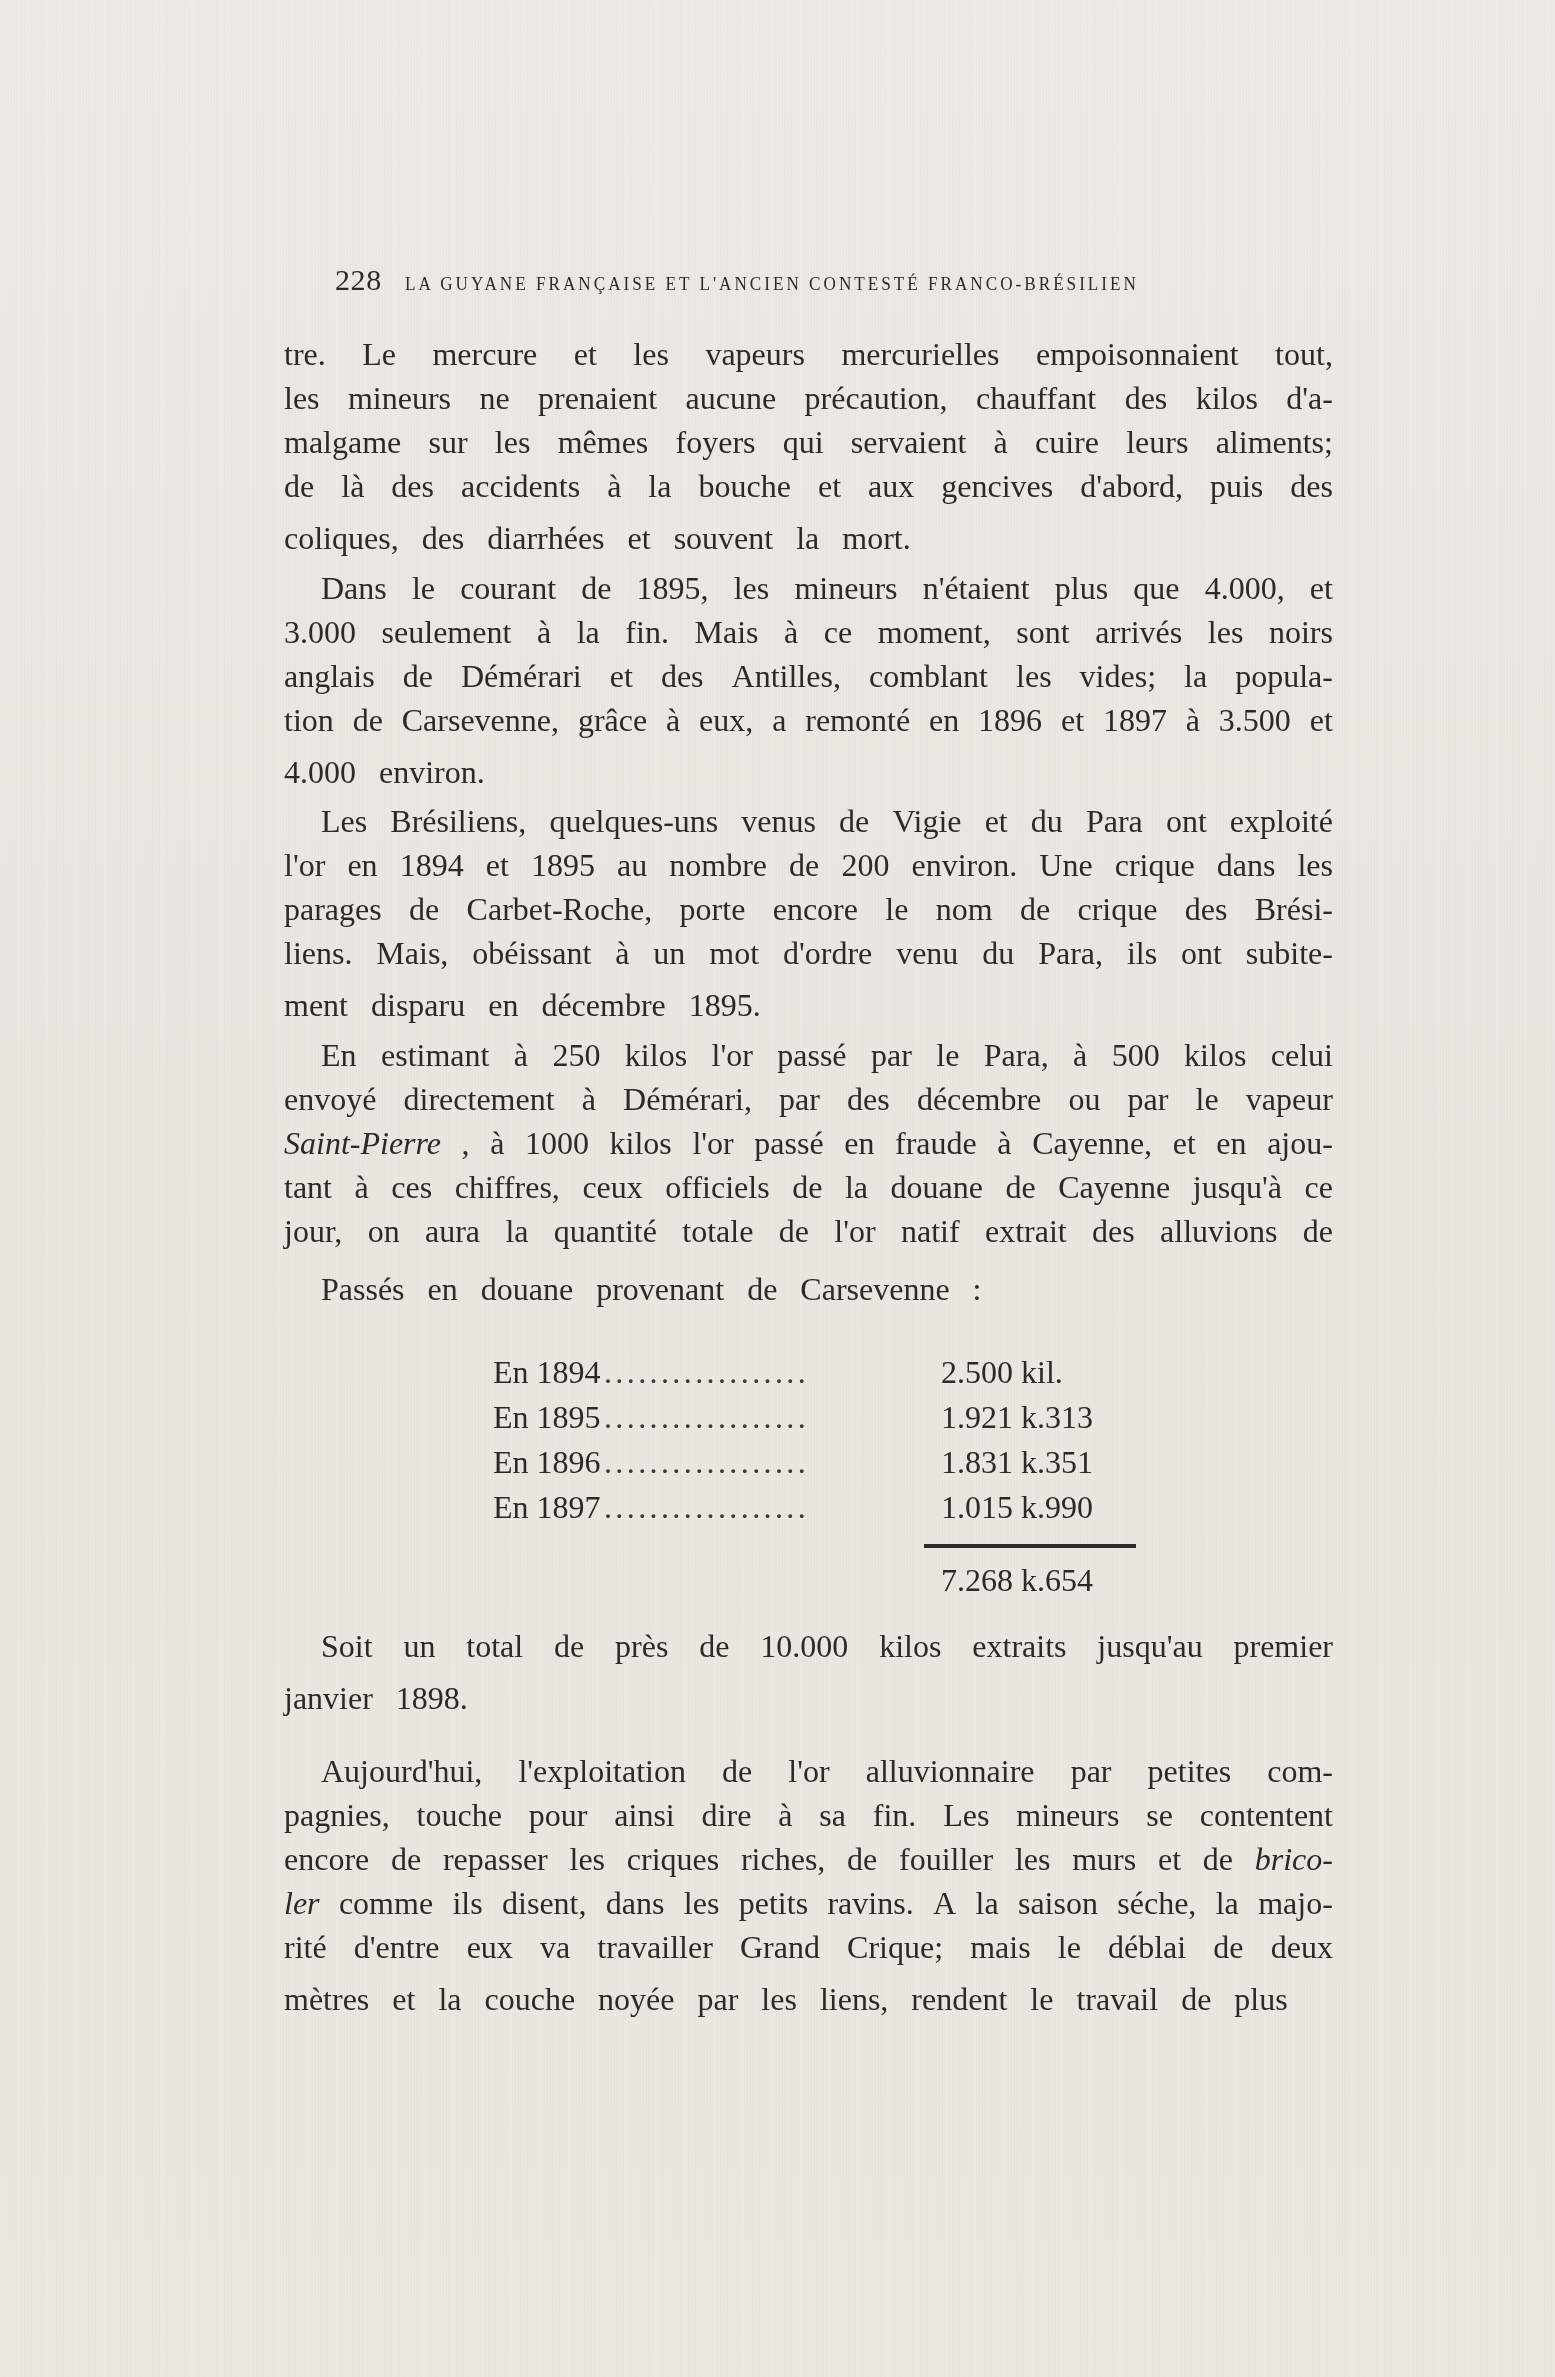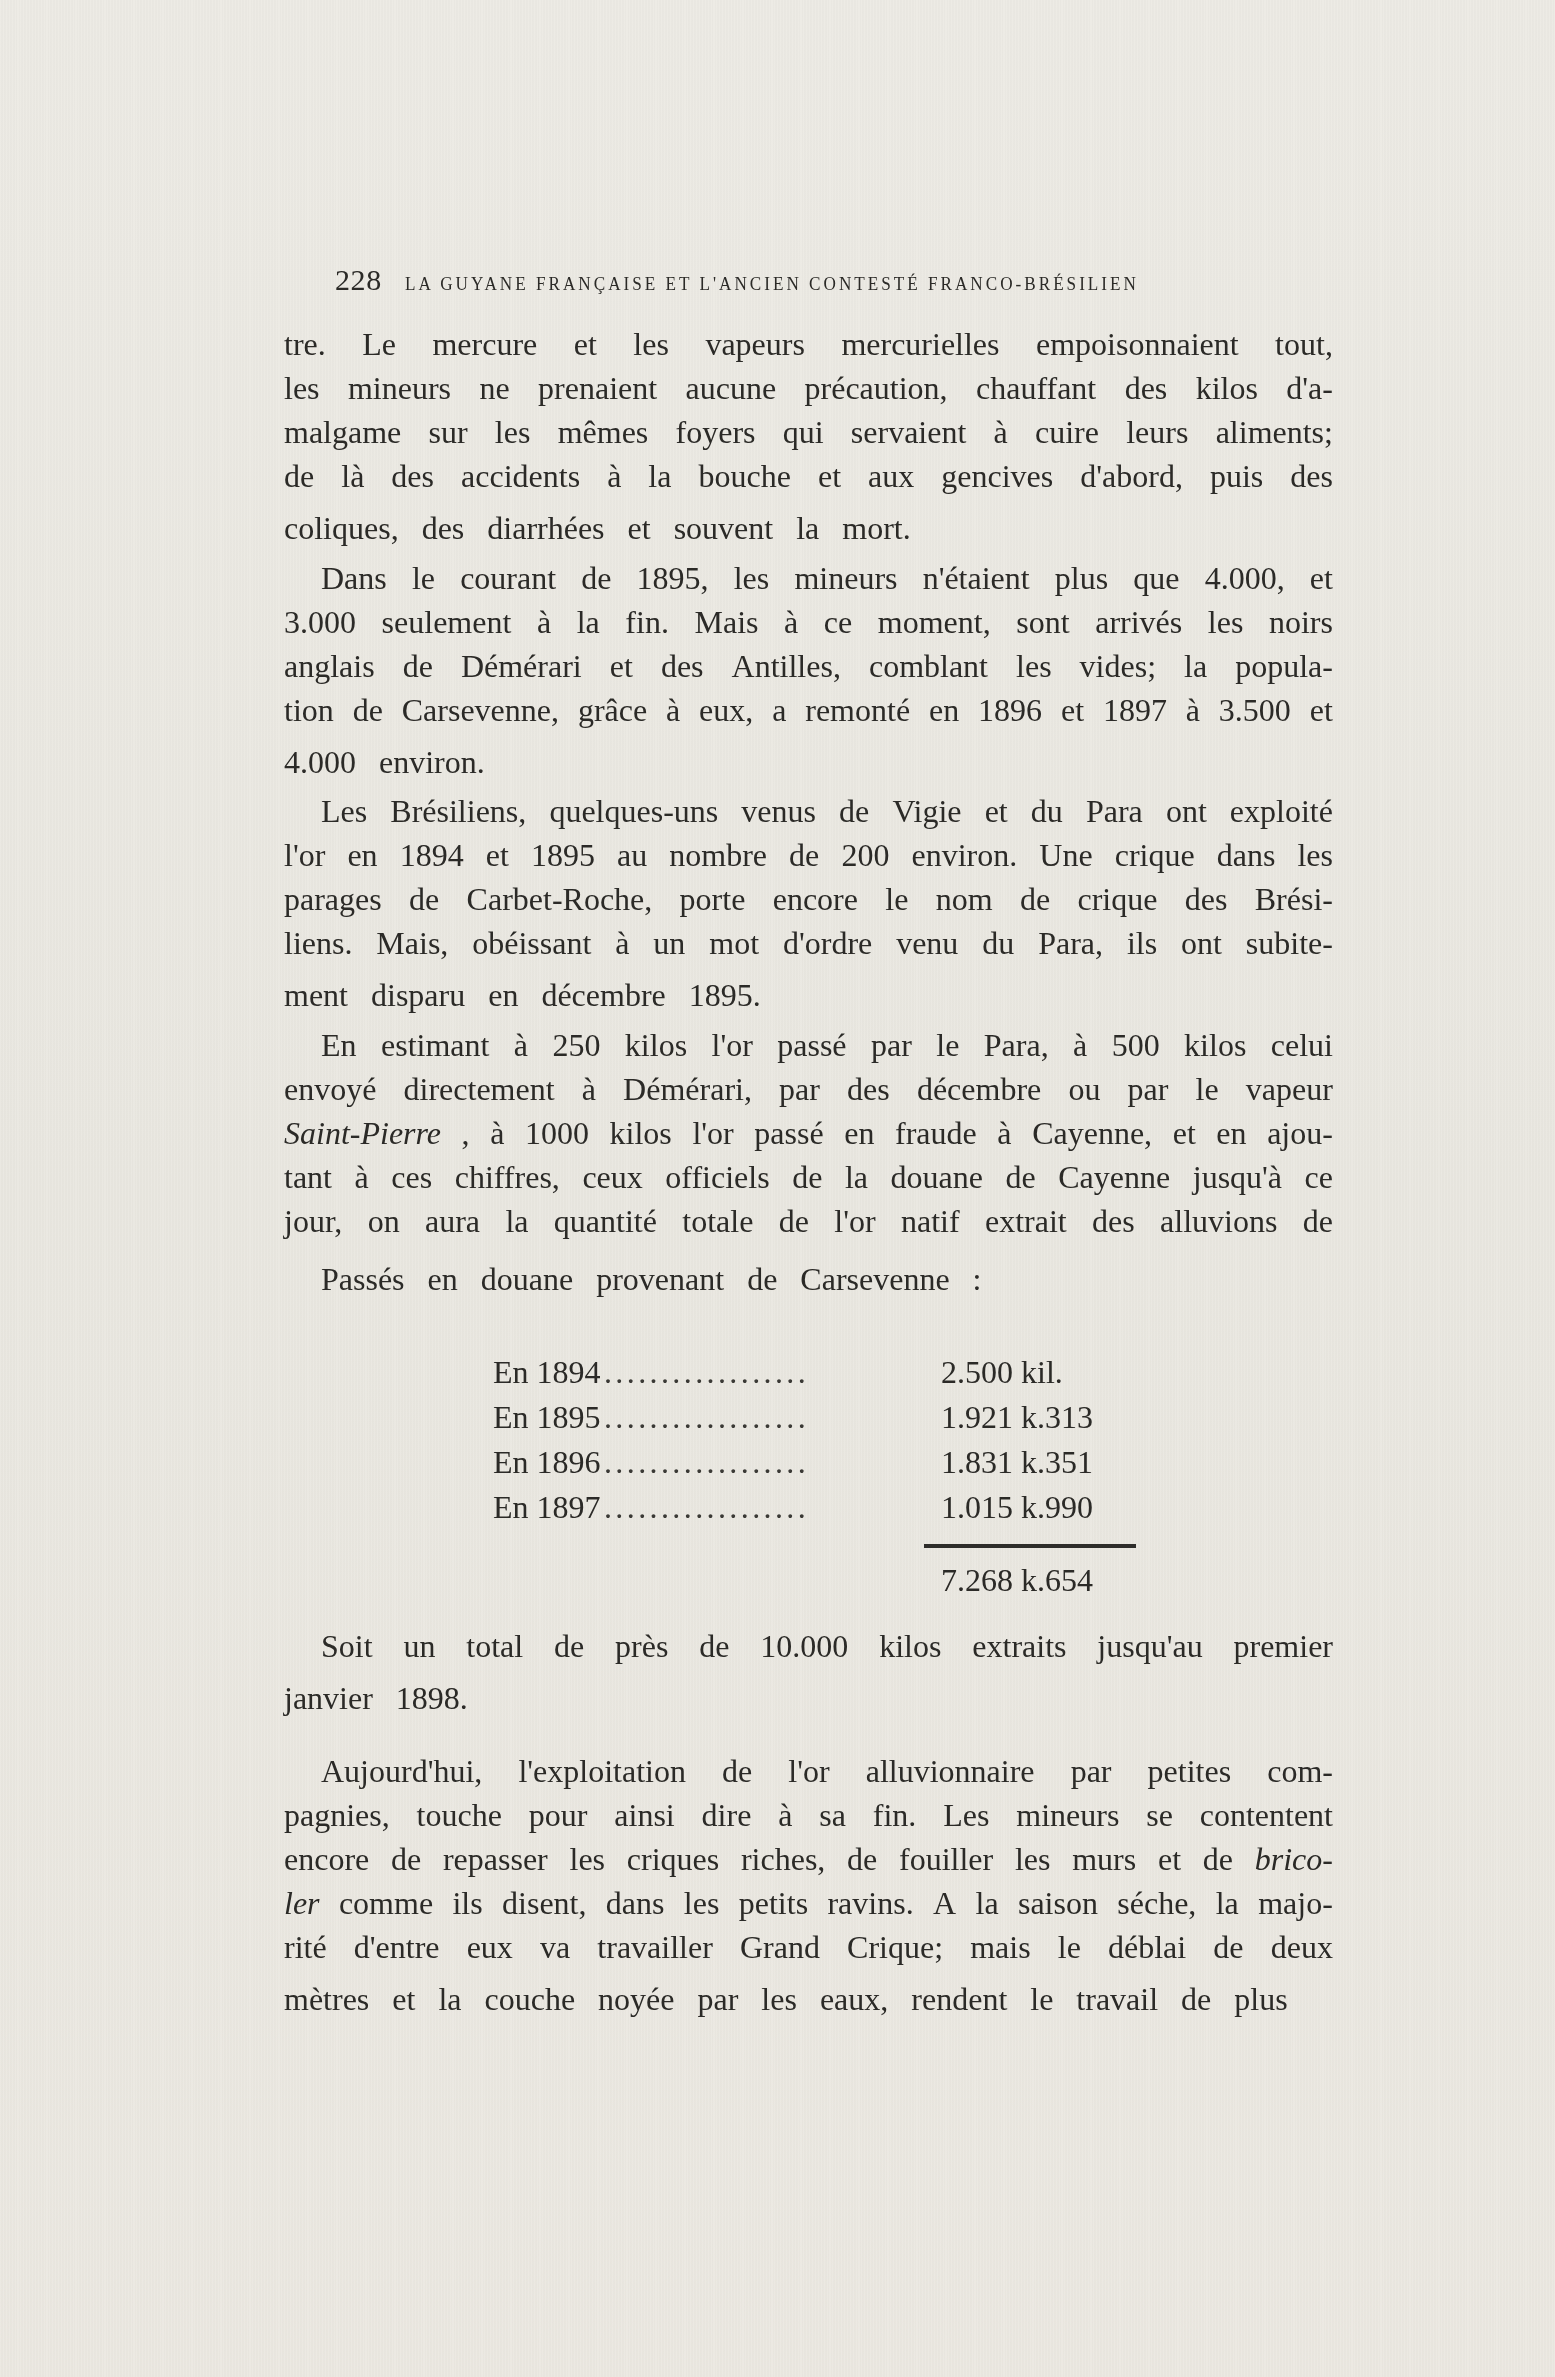--- a/index.html
+++ b/index.html
@@ -23,21 +23,21 @@
     display: flex; align-items: baseline;
     white-space: nowrap;
     margin-left: 16px;
   }
   .page-number { font-size: 30px; letter-spacing: 0.6px; margin-right: 23px; }
   .running-title {
     font-size: 19.5px; letter-spacing: 3.4px; text-transform: uppercase;
     transform: scaleX(0.88); transform-origin: left center;
   }
   .text-block {
-    position: absolute; left: 284px; top: 322px; width: 1049px;
+    position: absolute; left: 284px; top: 332px; width: 1049px;
   }
   .line {
     height: 44px; line-height: 44px;
     font-size: 32px;
     white-space: nowrap;
     display: flex; justify-content: space-between;
   }
   .line span.w { display: inline-block; }
   .line.last { justify-content: flex-start; gap: 23px; margin-top: 8px; }
   .line.indent { padding-left: 37px; }
@@ -483,21 +483,21 @@
         <span class="w">deux</span>
       </div>
       <div class="line last">
         <span class="w">mètres</span>
         <span class="w">et</span>
         <span class="w">la</span>
         <span class="w">couche</span>
         <span class="w">noyée</span>
         <span class="w">par</span>
         <span class="w">les</span>
-        <span class="w">eaux,</span>
+        <span class="w">liens,</span>
         <span class="w">rendent</span>
         <span class="w">le</span>
         <span class="w">travail</span>
         <span class="w">de</span>
         <span class="w">plus</span>
       </div>
     </div>
   </div>
 
 

